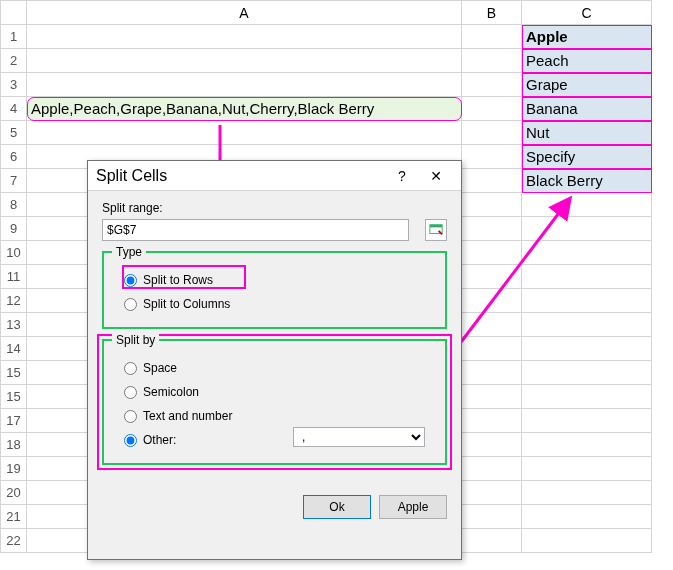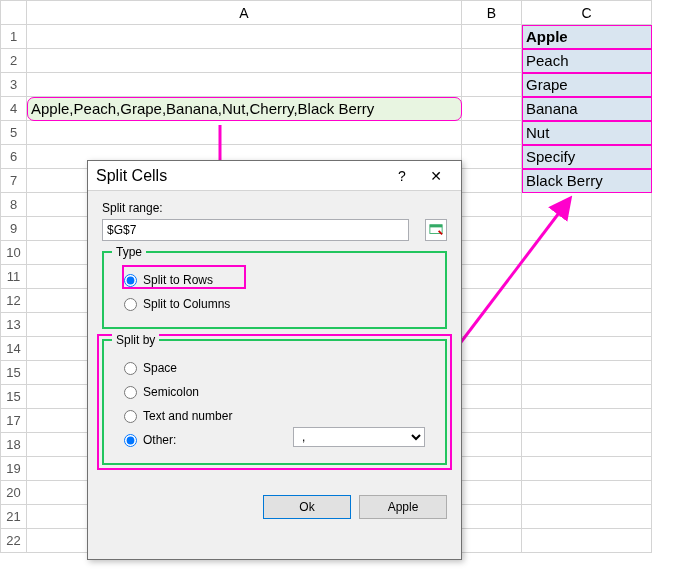--- a/index.html
+++ b/index.html
@@ -37,21 +37,21 @@
   .radio-row .val-input { flex: 1; height: 20px; border: 1px solid #abadb3; background: #fff; padding: 1px 4px; font-size: 12px; }
   .spinner { display: flex; flex: 1; }
   .spinner input { flex:1; height: 20px; border: 1px solid #abadb3; background:#f0f0f0; color:#888; padding:1px 4px; font-size:12px; }
   .spinner .arrows { width: 16px; display:flex; flex-direction:column; border:1px solid #abadb3; border-left:none; }
   .spinner .arrows div { flex:1; font-size:7px; text-align:center; line-height:8px; color:#888; }
   
   .highlight-rows { outline: 2px solid #ff00cc; outline-offset: 0px; }
   .highlight-splitby { outline: 2.5px solid #ff00cc; outline-offset: 3px; }
   
   .dlg-buttons { display: flex; justify-content: flex-end; gap: 8px; padding: 10px 14px; }
-  .dlg-buttons button { width: 88px; height: 24px; font-size: 12px; background: #e1e1e1; border: 1px solid #adadad; }
+  .dlg-buttons button { width: 68px; height: 24px; font-size: 12px; background: #e1e1e1; border: 1px solid #adadad; }
   .dlg-buttons button.primary { border: 1px solid #0078d7; }
   
   svg.arrow { position: absolute; pointer-events: none; }
 </style>
 </head>
 <body>
 
 <table class="grid">
   <tbody>
       <tr>

